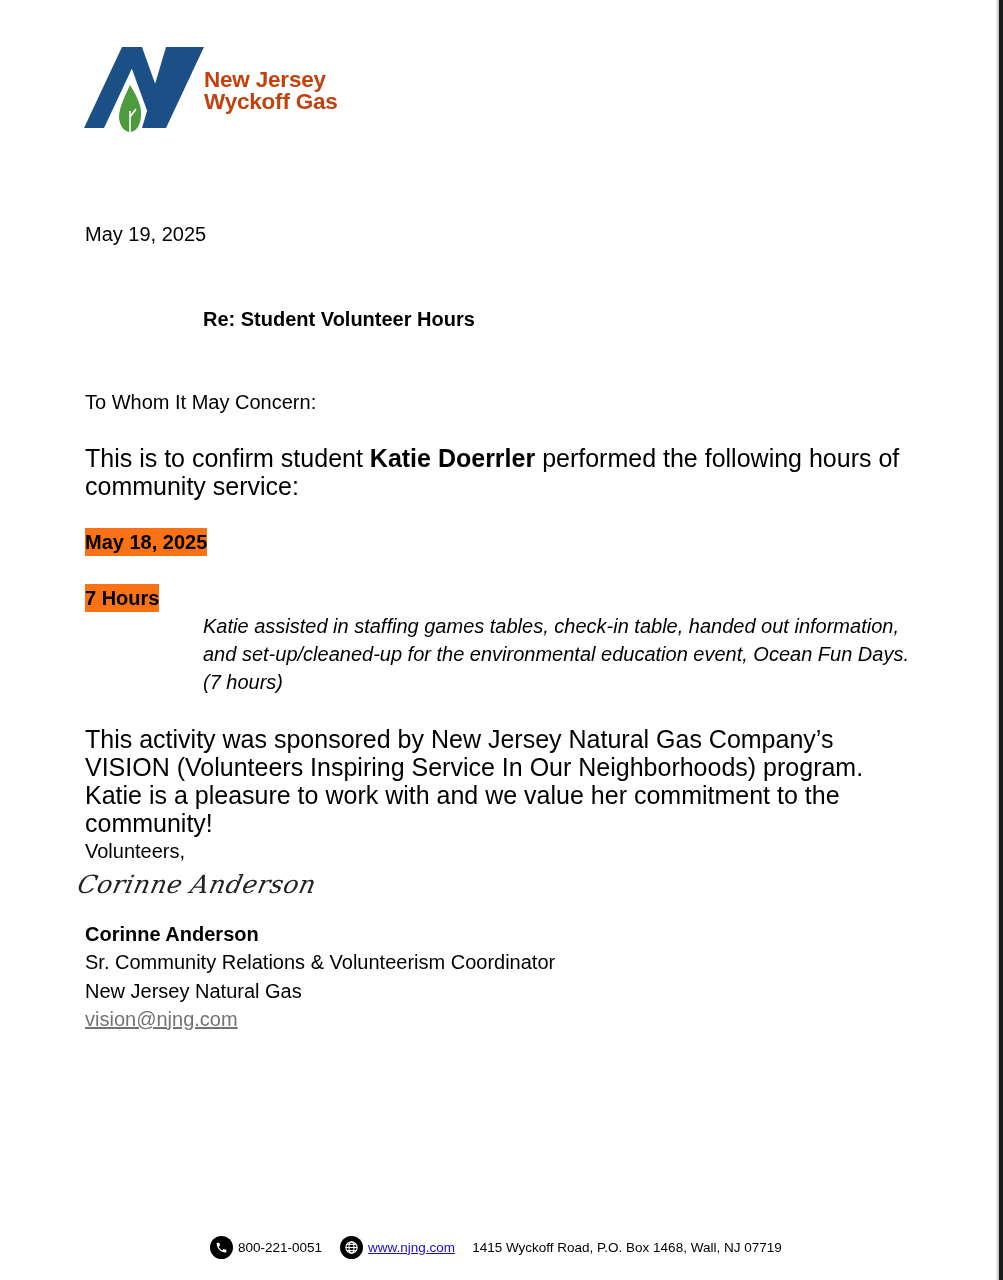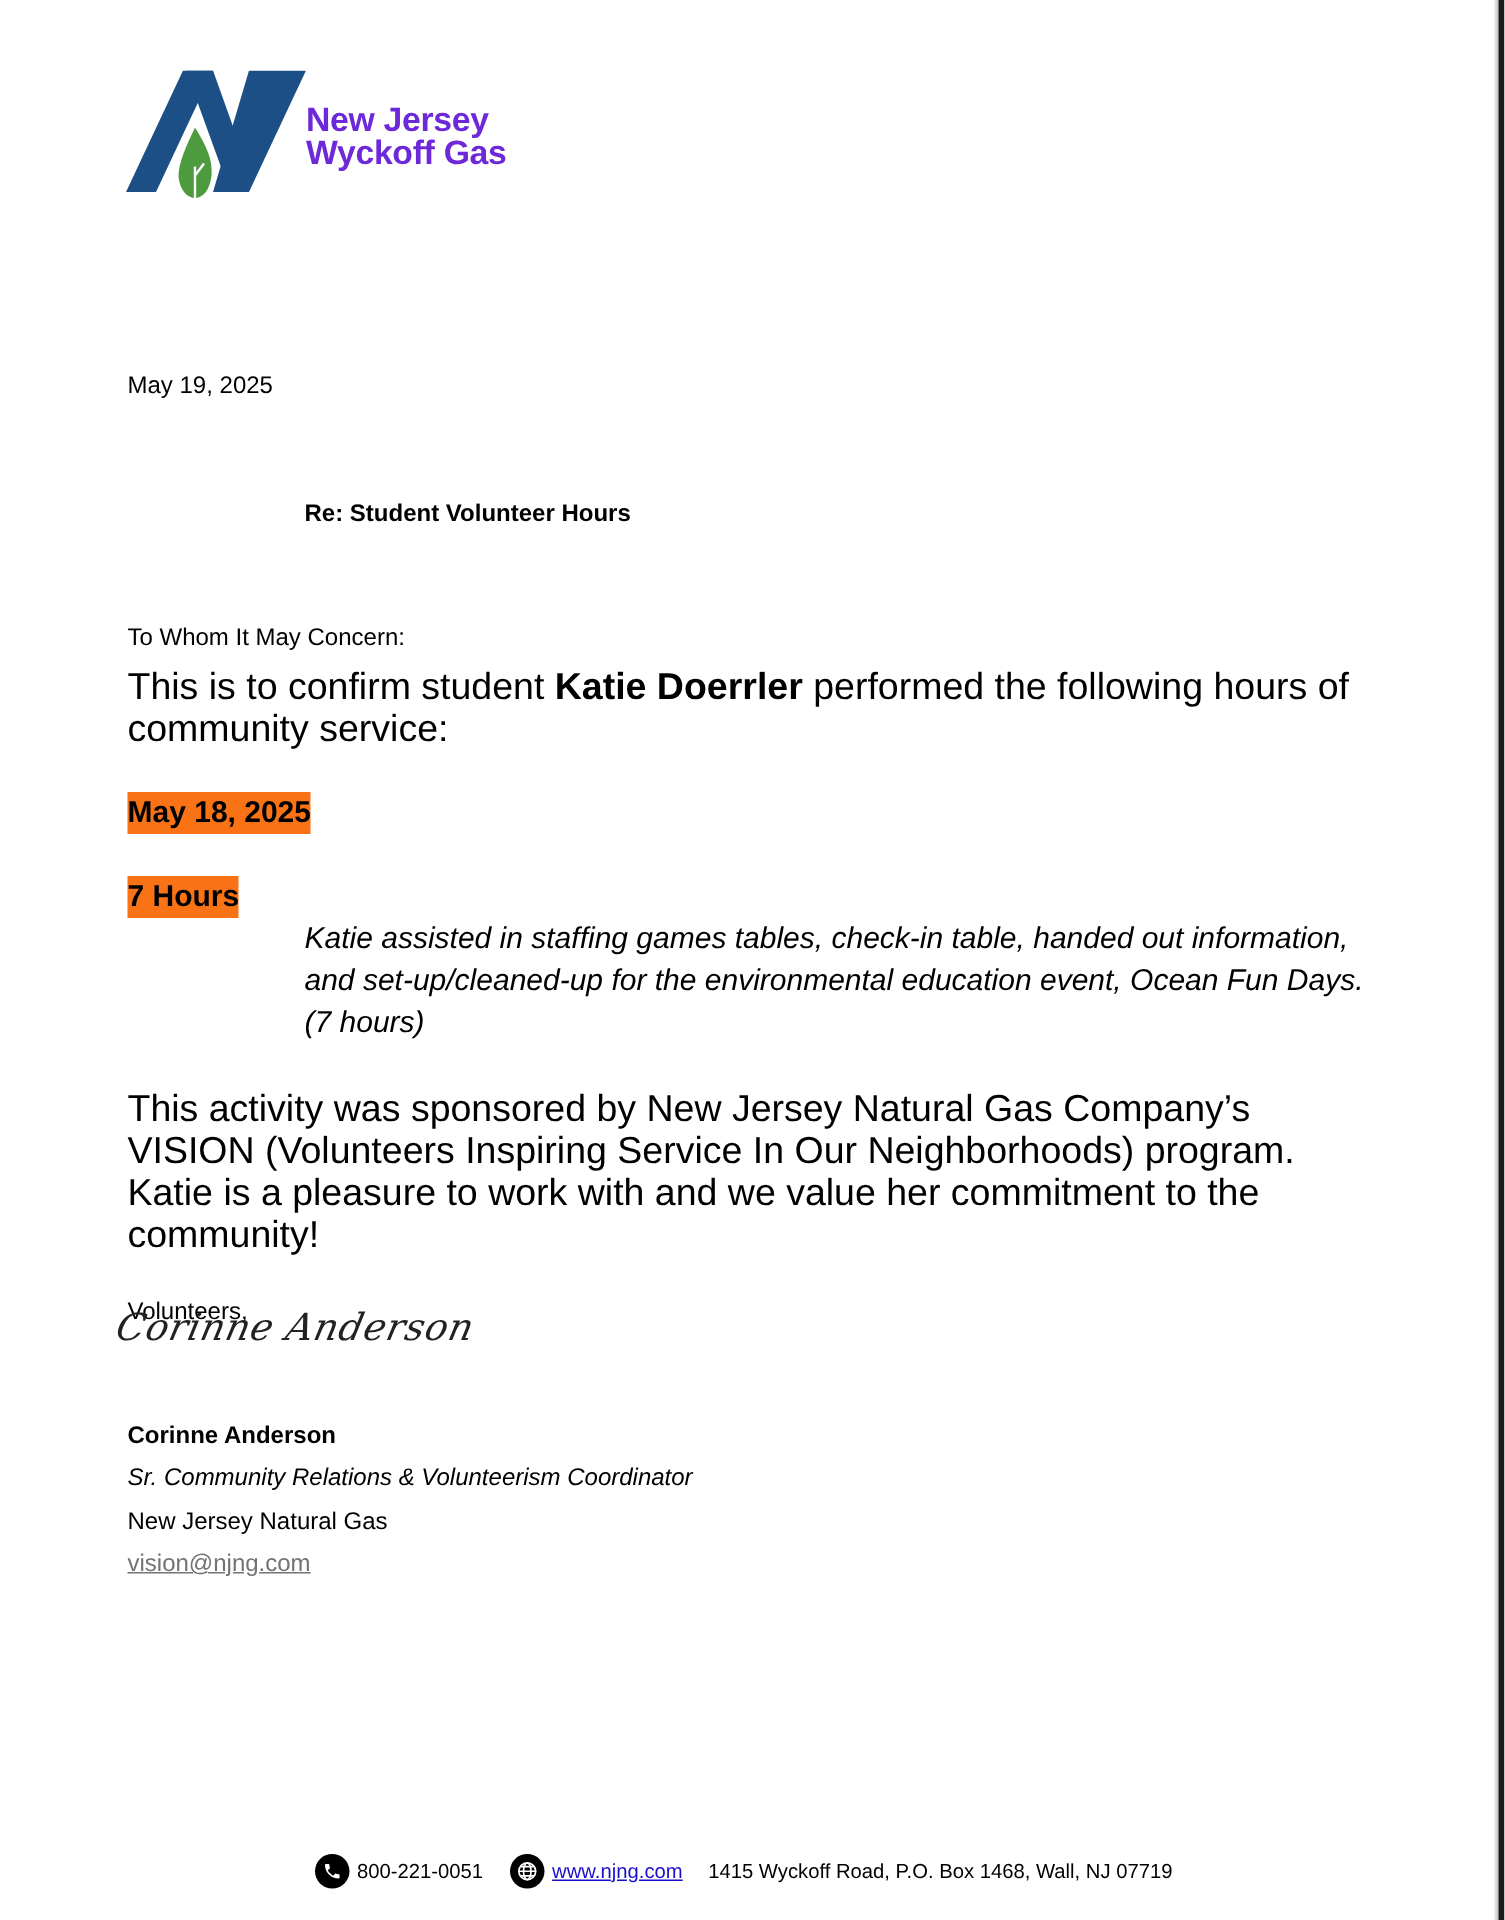--- a/index.html
+++ b/index.html
@@ -3,38 +3,38 @@
 <meta charset="utf-8">
 <style>
   html, body { margin: 0; padding: 0; }
   body {
     width: 1003px; height: 1280px; background: #ffffff; position: relative; overflow: hidden;
     font-family: "Liberation Sans", "DejaVu Sans", sans-serif; color: #000;
   }
   .right-edge { position: absolute; top: 0; right: 0; width: 4px; height: 1280px; background: #1a1a1a; }
   .right-shade { position: absolute; top: 0; right: 4px; width: 3px; height: 1280px; background: linear-gradient(to right, #f4f4f4, #bdbdbd); }
   .logo { position: absolute; left: 84px; top: 47px; width: 270px; height: 90px; }
-  .logo-text { position: absolute; left: 120px; top: 22px; color: #6d28d9; font-weight: bold; font-size: 22.5px; line-height: 22px; letter-spacing: -0.2px; }
+  .logo-text { position: absolute; left: 120px; top: 22px; color: #c2410c; font-weight: bold; font-size: 22.5px; line-height: 22px; letter-spacing: -0.2px; }
   .logo-text div { white-space: nowrap; }
-  .txt { position: absolute; font-size: 16px; line-height: 28px; white-space: nowrap; margin-top: 24px; }
+  .txt { position: absolute; font-size: 20px; line-height: 28px; white-space: nowrap; }
   .date { left: 85px; top: 220px; }
   .re { left: 203px; top: 305px; font-weight: bold; }
   .salutation { left: 85px; top: 388px; }
   .para { position: absolute; left: 85px; width: 830px; font-size: 25px; line-height: 28px; }
   .p1 { top: 444px; }
   .p1 b { font-weight: bold; }
   .hl { position: absolute; left: 85px; background: #f97316; font-weight: bold; font-size: 20px; line-height: 28px; white-space: nowrap; }
   .hl1 { top: 528px; }
   .hl2 { top: 536px; margin-top: 48px; }
   .desc { position: absolute; left: 203px; top: 612px; width: 720px; font-style: italic; font-size: 20px; line-height: 28px; }
   .p2 { top: 725px; }
   .sincerely { left: 85px; top: 837px; }
   .signature { position: absolute; left: 78px; top: 870px; font-family: "DejaVu Serif", serif; font-style: italic; font-size: 25px; letter-spacing: 0.5px; color: #222; transform: skewX(-12deg); white-space: nowrap; }
   .name { left: 85px; top: 920px; font-weight: bold; }
-  .title { left: 85px; top: 948px; font-style: italic; }
+  .title { left: 85px; top: 948px; }
   .company { left: 85px; top: 977px; }
   .email { left: 85px; top: 1005px; color: #737373; text-decoration: underline; }
   .footer { position: absolute; left: 210px; top: 1210px; height: 26px; display: flex; align-items: center; font-size: 13.5px; white-space: nowrap; margin-top: 24px; }
   .ficon { width: 23px; height: 23px; border-radius: 50%; background: #000; display: inline-flex; align-items: center; justify-content: center; margin-right: 5px; }
   .footer .phone { margin-right: 18px; }
   .footer .web { margin-right: 17px; color: #1a0dcc; text-decoration: underline; }
 </style>
 </head>
 <body>
 

